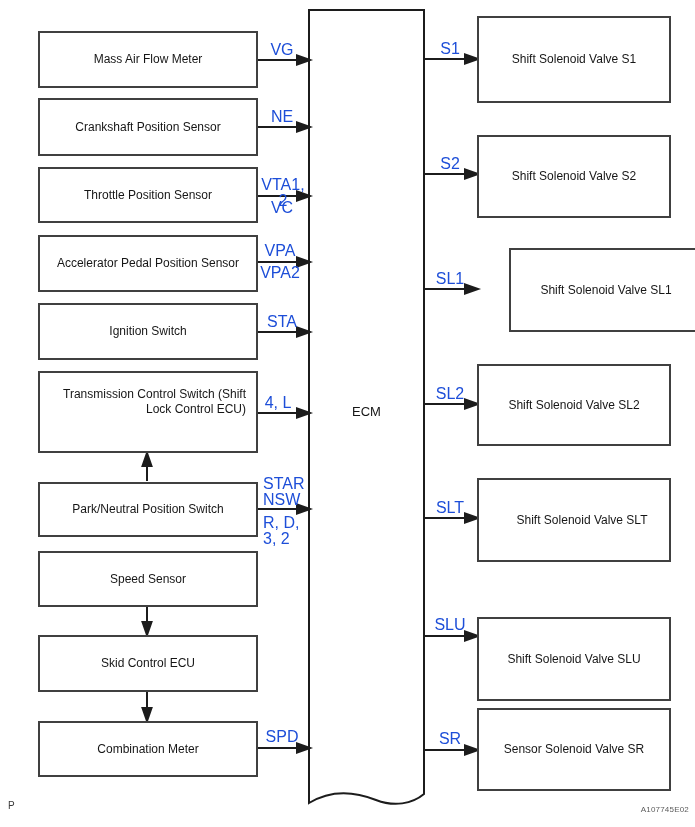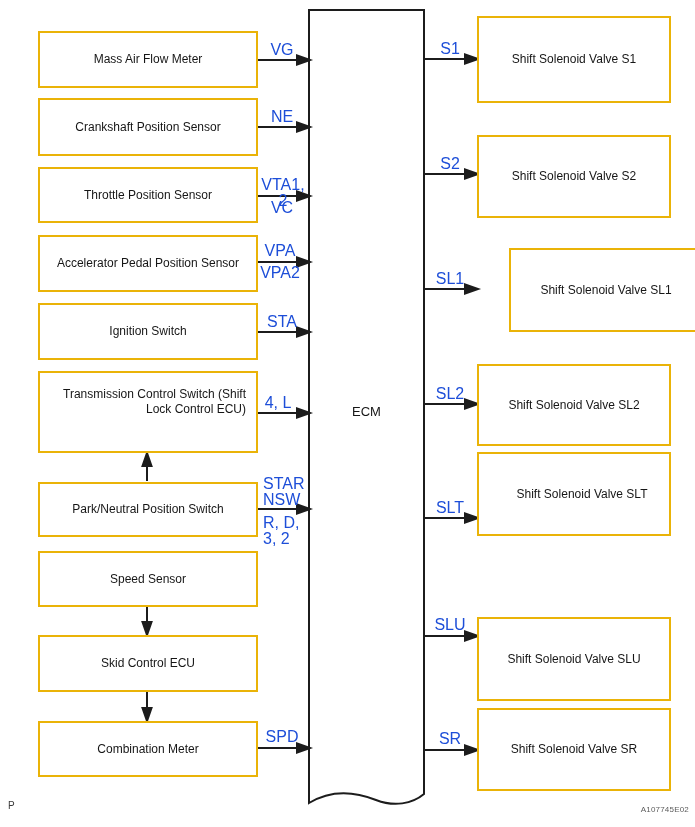--- a/index.html
+++ b/index.html
@@ -2,21 +2,21 @@
 <html><head>
 <meta charset="utf-8">
 <style>
   html,body{margin:0;padding:0;background:#fff;}
   #stage{
     position:relative;width:695px;height:827px;background:#fff;overflow:hidden;
     font-family:"Liberation Sans", sans-serif;color:#161616;
   }
   svg.layer{position:absolute;left:0;top:0;}
   .box{
-    position:absolute;box-sizing:border-box;border:2px solid #eab308;background:#fff;
+    position:absolute;box-sizing:border-box;border:2px solid #404040;background:#fff;
     display:flex;align-items:center;justify-content:center;text-align:center;
     font-size:12px;line-height:15px;color:#161616;padding:2px 4px;
   }
   .box span{white-space:nowrap;}
   .box.wrap{justify-content:flex-start;text-align:right;padding-left:21px;padding-right:10px;}
   .box.wrap span{white-space:normal;}
   .sig{
     position:absolute;font-size:16px;line-height:16px;color:#1d4ed8;
   }
   .sig-c{width:48px;text-align:center;}
@@ -171,28 +171,28 @@
     </div>
   <div class="box" style="left:477px;top:135px;width:194px;height:83px;">
       <span>Shift Solenoid Valve S2</span>
     </div>
   <div class="box" style="left:477px;top:248px;width:194px;height:84px;margin-left:32px;">
       <span>Shift Solenoid Valve SL1</span>
     </div>
   <div class="box" style="left:477px;top:364px;width:194px;height:82px;">
       <span>Shift Solenoid Valve SL2</span>
     </div>
-  <div class="box" style="left:477px;top:452px;width:194px;height:84px;padding-left:20px;">
+  <div class="box" style="left:477px;top:478px;width:194px;height:84px;padding-left:20px;">
       <span>Shift Solenoid Valve SLT</span>
     </div>
   <div class="box" style="left:477px;top:617px;width:194px;height:84px;">
       <span>Shift Solenoid Valve SLU</span>
     </div>
   <div class="box" style="left:477px;top:708px;width:194px;height:83px;">
-      <span>Shift Solenoid Valve SR</span>
+      <span>Sensor Solenoid Valve SR</span>
     </div>
 
   <div class="sig sig-c" style="left:428px;top:41px;width:44px;">S1</div>
   <div class="sig sig-c" style="left:428px;top:156px;width:44px;text-align:center;">S2</div>
   <div class="sig sig-c" style="left:428px;top:271px;width:44px;">SL1</div>
   <div class="sig sig-c" style="left:428px;top:386px;width:44px;">SL2</div>
   <div class="sig sig-c" style="left:428px;top:500px;width:44px;">SLT</div>
   <div class="sig sig-c" style="left:426px;top:617px;width:48px;">SLU</div>
   <div class="sig sig-c" style="left:428px;top:731px;width:44px;">SR</div>
 

